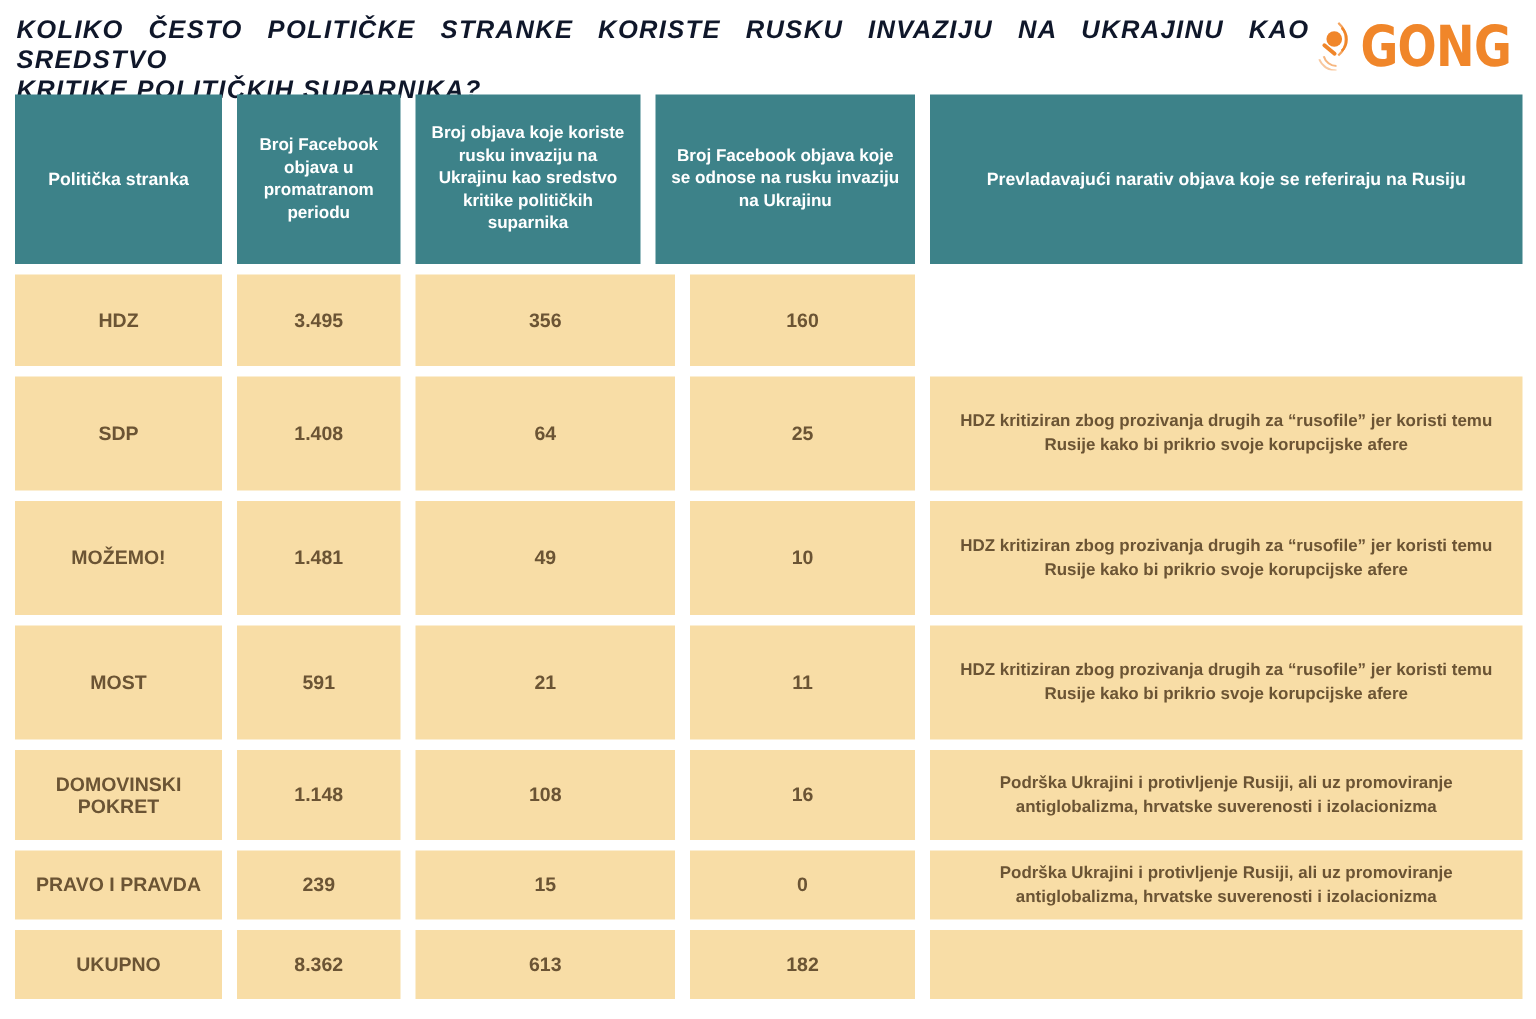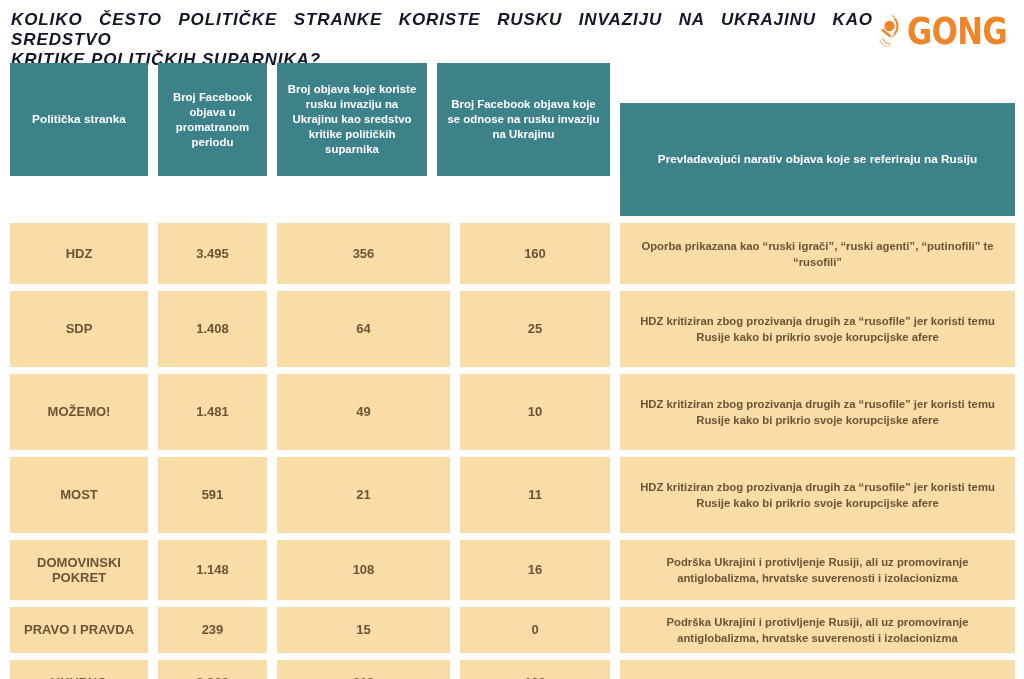--- a/index.html
+++ b/index.html
@@ -114,21 +114,21 @@
   
   .row-head .cell {
     background: #3d8289;
     color: #ffffff;
     font-size: 11.4px;
     font-weight: bold;
     line-height: 15px;
     height: 113px;
   }
   .row-head .c1 { font-size: 11.8px; }
-  .row-head .c5 { font-size: 11.8px; margin-top: 40px; }
+  .row-head .c5 { font-size: 11.8px; }
 
   
   .row-data .cell {
     background: #f8dda6;
     color: #6b5434;
     font-size: 13px;
     font-weight: bold;
     line-height: 15.5px;
   }
   .row-data .c5 {
@@ -176,21 +176,20 @@
       <div class="cell c4">Broj objava koje koriste rusku invaziju na Ukrajinu kao sredstvo kritike političkih suparnika</div>
       <div class="cell c3">Broj Facebook objava koje se odnose na rusku invaziju na Ukrajinu</div>
       <div class="cell c5">Prevladavajući narativ objava koje se referiraju na Rusiju</div>
     </div>
 
     <div class="row row-data row-h1">
       <div class="cell c1">HDZ</div>
       <div class="cell c2">3.495</div>
       <div class="cell c3">356</div>
       <div class="cell c4">160</div>
-      <div class="cell c5">Oporba prikazana kao “ruski igrači”, “ruski agenti”, “putinofili” te “rusofili”</div>
     </div>
 
     <div class="row row-data row-h2">
       <div class="cell c1">SDP</div>
       <div class="cell c2">1.408</div>
       <div class="cell c3">64</div>
       <div class="cell c4">25</div>
       <div class="cell c5">HDZ kritiziran zbog prozivanja drugih za “rusofile” jer koristi temu Rusije kako bi prikrio svoje korupcijske afere</div>
     </div>
 

